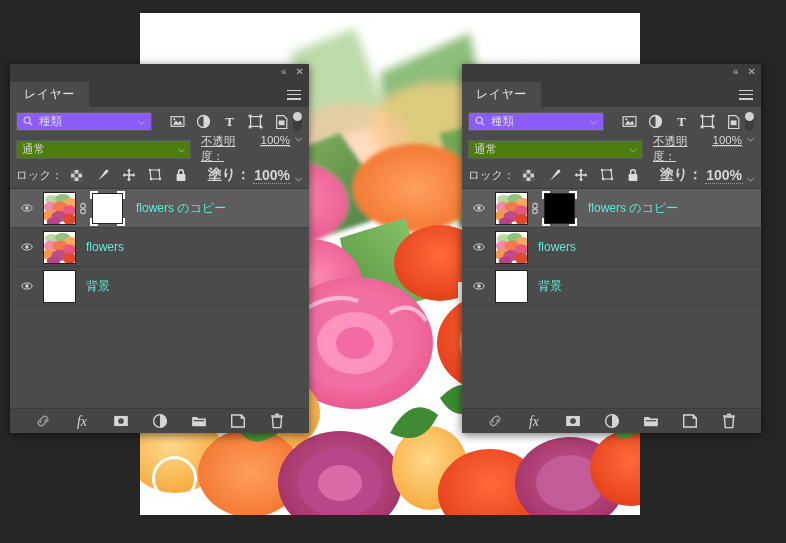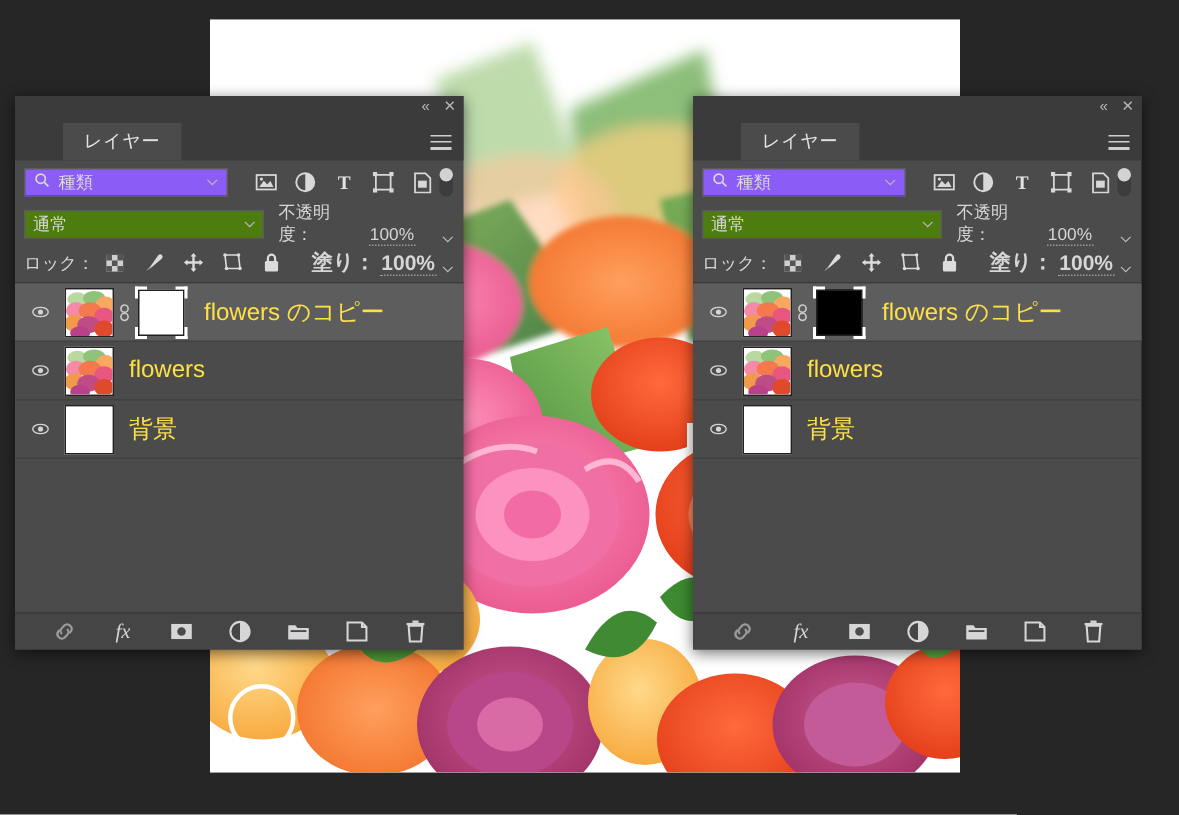--- a/index.html
+++ b/index.html
@@ -41,21 +41,20 @@
   }
   .titlebar .winbtns {
     position:absolute; right:5px; top:1px; display:flex; gap:9px;
     align-items:center;
   }
   .winbtn { color:#b6b6b6; font-size:10px; line-height:14px; cursor:default; }
 
   .tabrow {
     height:25px; background:#3b3b3b; display:flex; align-items:stretch;
     position:relative;
-    padding-left:32px;
   }
   .tab {
     background:#4b4b4b; padding:0 14px; display:flex; align-items:center;
     font-size:12px; color:#e3e3e3; letter-spacing:.5px;
   }
   .hamburger {
     position:absolute; right:8px; top:50%; transform:translateY(-50%);
     width:14px; height:10px;
     display:flex; flex-direction:column; justify-content:space-between;
   }
@@ -83,21 +82,21 @@
     border-radius:50%; background:#d2d2d2;
   }
 
   
   .bmrow { height:26px; display:flex; align-items:center; padding:0 6px; gap:6px;}
   .bmsel {
     width:178px; height:19px; background:#4d7c0f; border:1px solid #5c5c5c;
     display:flex; align-items:center; padding:0 5px; font-size:11.5px; position:relative;
   }
   .bmsel .cv { position:absolute; right:4px; top:4px; }
-  .opbox { display:flex; align-items:flex-end; gap:17px; font-size:11.5px; margin-left:4px; position:relative; }
+  .opbox { display:flex; align-items:flex-start; gap:3px; font-size:11.5px; margin-left:4px; position:relative;text-decoration:underline; }
   .opval { border-bottom:1px dotted #9a9a9a; padding:0 1px; }
   .cv { width:9px; height:9px; }
 
   
   .lockrow { height:26px; display:flex; align-items:center; padding:0 6px; font-size:11.5px; }
   .lockicons { display:flex; align-items:center; gap:12px; margin-left:7px; }
   .lkicon { width:14px; height:14px; display:flex; align-items:center; justify-content:center;}
   .fillbox { margin-left:auto; display:flex; align-items:center; gap:3px; font-size:14px;font-weight:bold; }
 
   
@@ -114,21 +113,21 @@
   }
   .thumbimg { position:absolute; inset:0; }
   .linkicon { width:13px; display:flex; align-items:center; justify-content:center; }
   .maskwrap { position:relative; width:37px; height:37px; flex:none; display:flex; align-items:center; justify-content:center;}
   .maskthumb { width:31px; height:31px; border:1px solid #222; }
   .corner { position:absolute; width:8px; height:8px; border:2px solid #ffffff; }
   .c-tl{ left:1px; top:1px; border-right:none; border-bottom:none;}
   .c-tr{ right:1px; top:1px; border-left:none; border-bottom:none;}
   .c-bl{ left:1px; bottom:1px; border-right:none; border-top:none;}
   .c-br{ right:1px; bottom:1px; border-left:none; border-top:none;}
-  .lname { margin-left:10px; font-size:16px; color:#fde047; }
+  .lname { margin-left:10px; font-size:12px; color:#5eead4; }
 
   
   .panelbottom {
     position:absolute; left:0; right:0; bottom:0; height:25px;
     background:#454545; border-top:1px solid #3b3b3b;
     display:flex; align-items:center; justify-content:center; gap:22px;
   }
   .btool { width:17px; height:17px; display:flex; align-items:center; justify-content:center;
            position:relative; }
   .ringhl {

